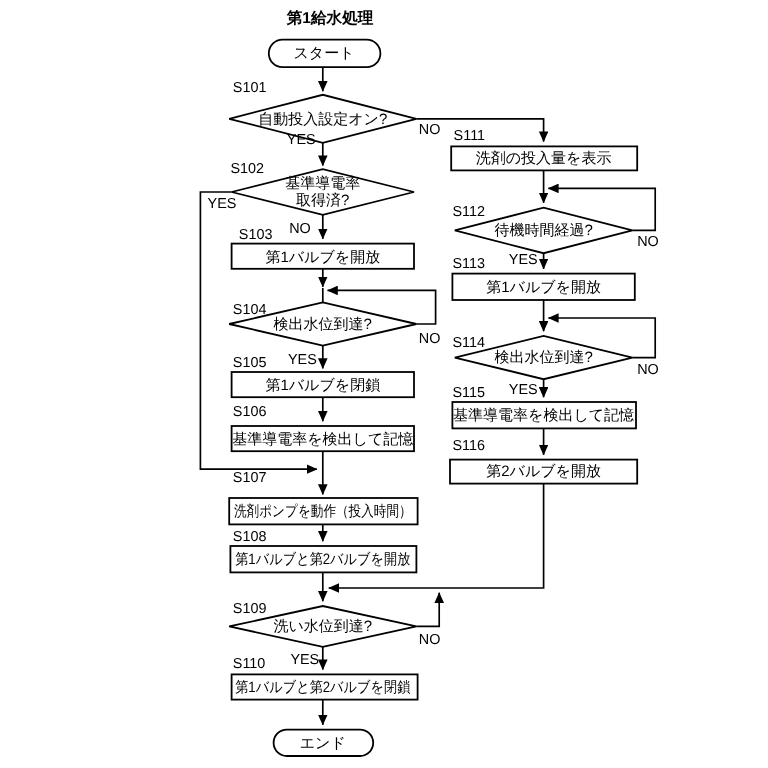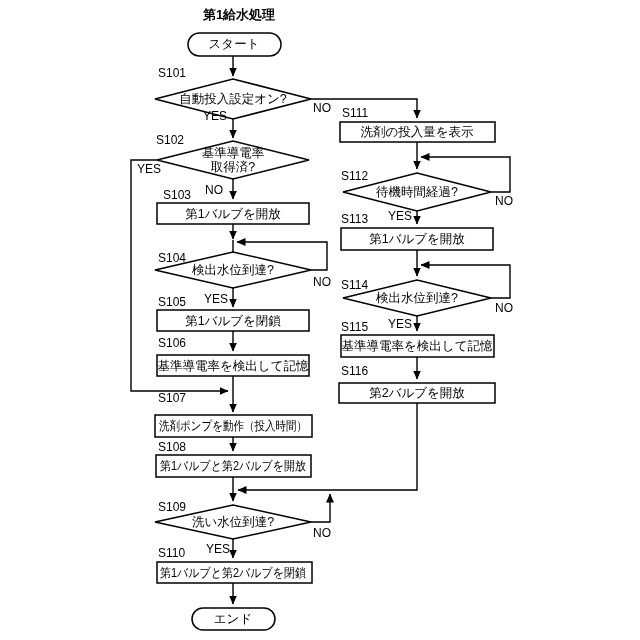--- a/index.html
+++ b/index.html
@@ -1,16 +1,16 @@
 <!DOCTYPE html>
 <html><head>
 <meta charset="utf-8">
 <style>
   html,body{margin:0;padding:0;background:#ffffff;}
-  .page{width:576px;height:640px;position:relative;background:#ffffff;}
+  .page{width:576px;height:640px;position:relative;background:#ffffff;margin-left:36px;}
   svg{display:block;}
   .shape{fill:#ffffff;stroke:#000000;stroke-width:1.5px;}
   .edge{fill:none;stroke:#000000;stroke-width:1.4px;}
   text{font-family:"Liberation Sans","DejaVu Sans",sans-serif;fill:#000000;}
   .title{font-size:13px;font-weight:bold;text-anchor:middle;}
   .nt{font-size:12.5px;text-anchor:middle;}
   .sl{font-size:12px;text-anchor:start;}
   .el{font-size:12px;text-anchor:start;}
 </style>
 </head>

